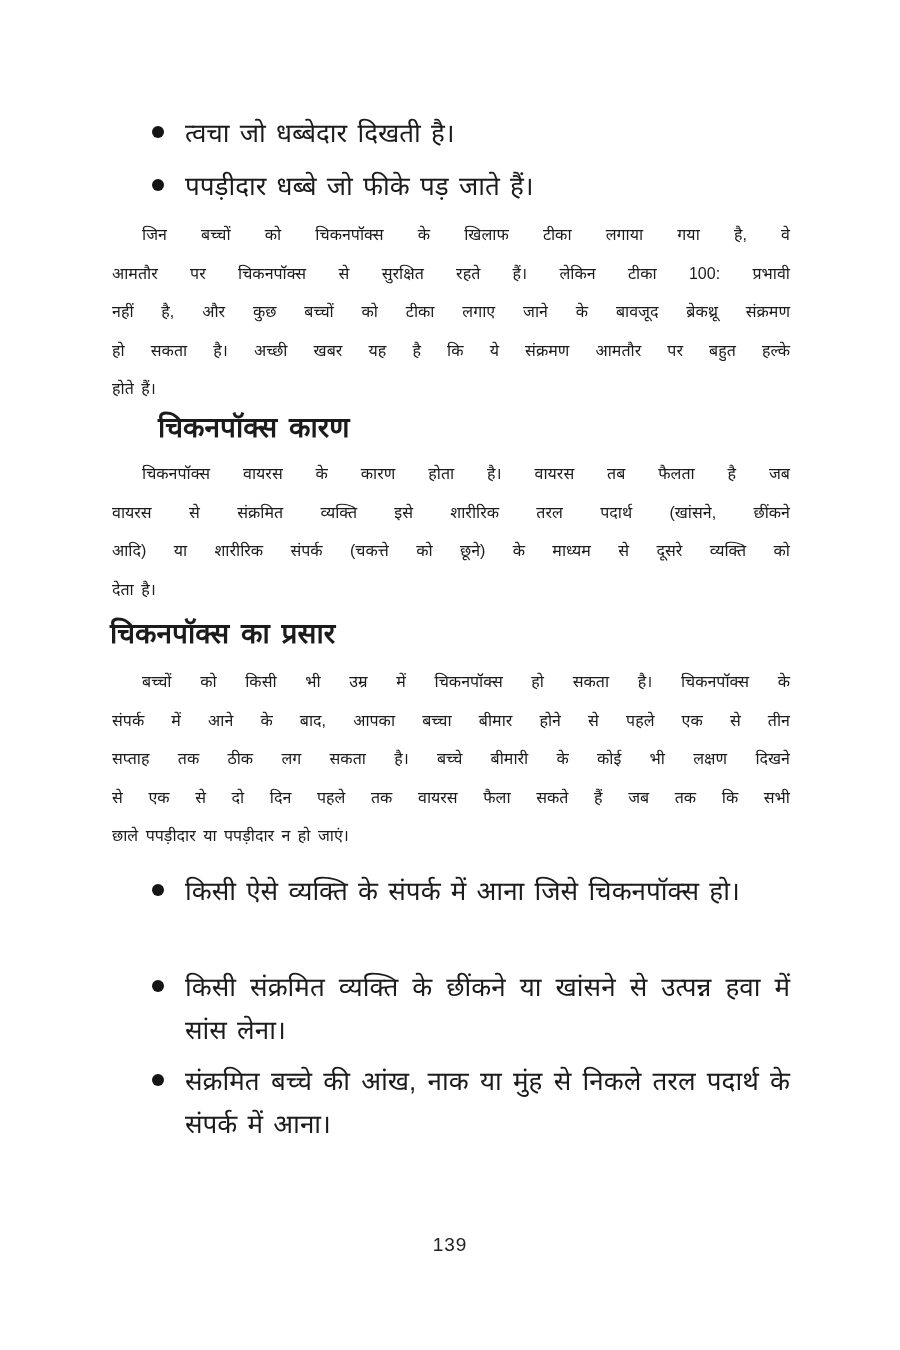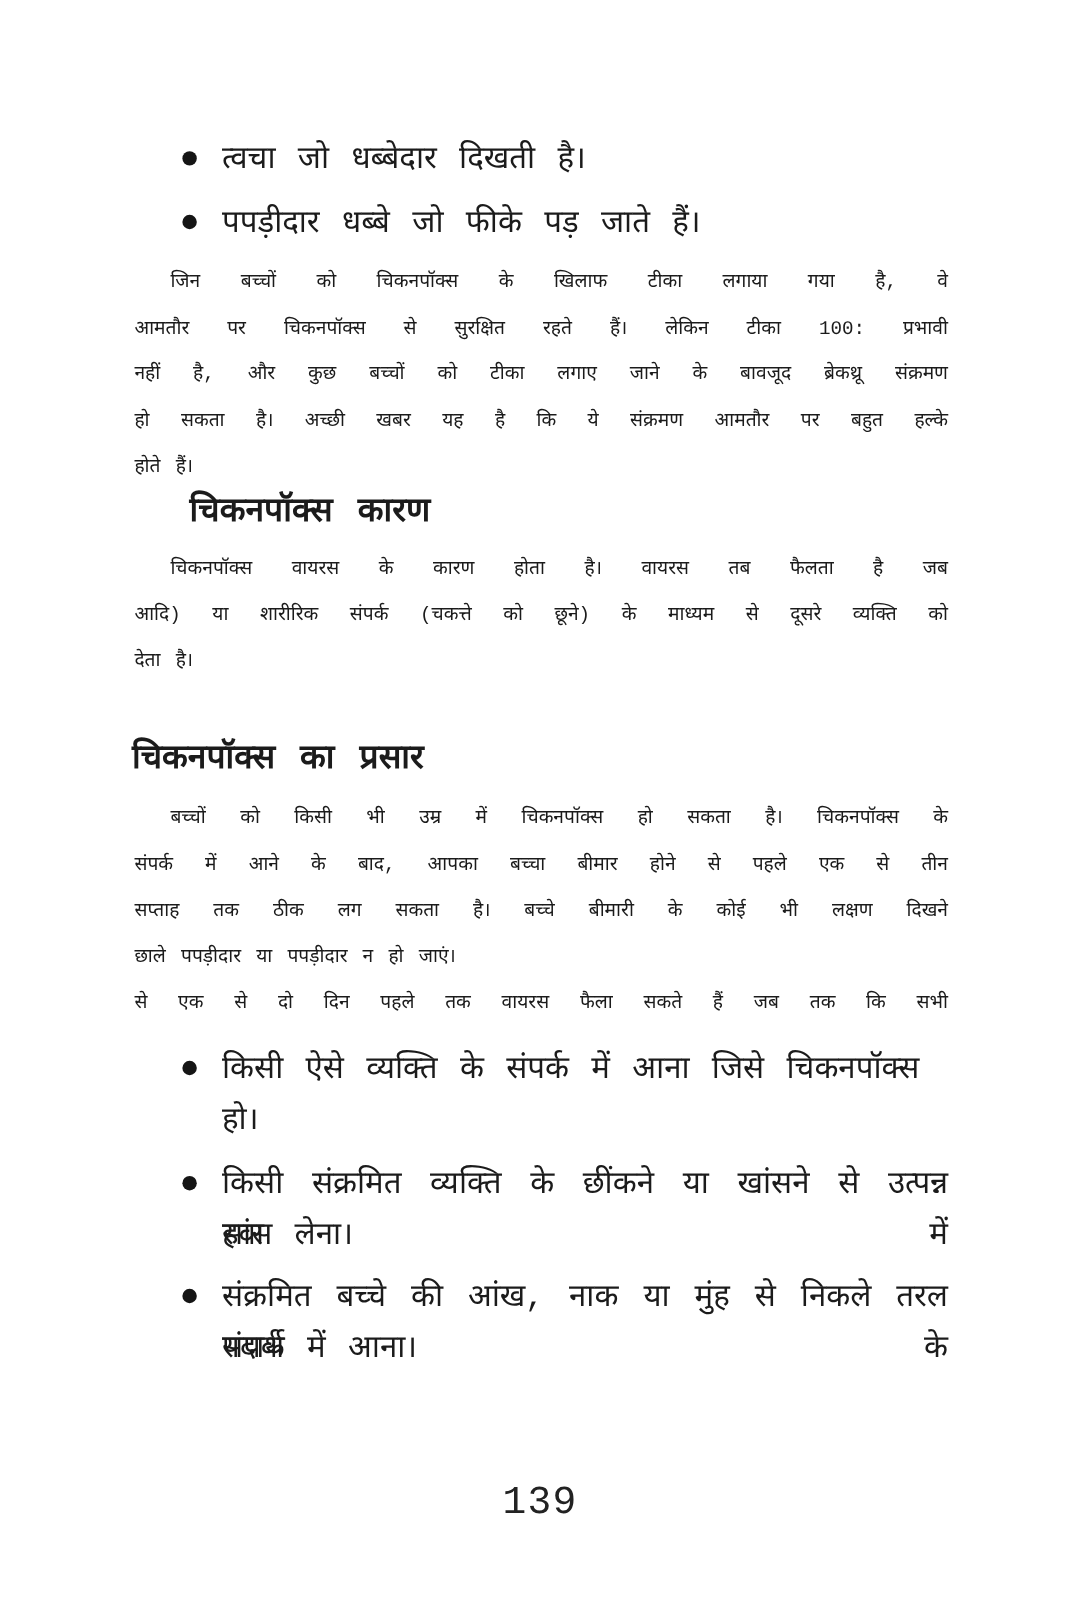--- a/index.html
+++ b/index.html
@@ -5,21 +5,21 @@
   html, body {
     margin: 0;
     padding: 0;
     background: #ffffff;
   }
   .page {
     position: relative;
     width: 900px;
     height: 1350px;
     background: #ffffff;
-    font-family: Liberation Mono, monospace;
+    font-family: Liberation Sans, sans-serif;
     color: #1b1b1b;
     overflow: hidden;
   }
   .block {
     position: absolute;
     left: 112px;
     width: 678px;
     font-size: 16px;
   }
   .line {
@@ -71,21 +71,21 @@
   .bullet-text .line {
     height: 43px;
     line-height: 43px;
   }
   .page-number {
     position: absolute;
     left: 0;
     top: 1234px;
     width: 900px;
     text-align: center;
-    font-size: 33px;
+    font-size: 19px;
     letter-spacing: 1px;
     color: #222222;
   }
 </style>
 </head>
 <body>
 
 <div class="page">
 
   <div class="bullet-item" style="top:112px;">
@@ -105,31 +105,32 @@
     <div class="line jline indent">जिन बच्चों को चिकनपॉक्स के खिलाफ टीका लगाया गया है, वे</div>
     <div class="line jline">आमतौर पर चिकनपॉक्स से सुरक्षित रहते हैं। लेकिन टीका 100: प्रभावी</div>
     <div class="line jline">नहीं है, और कुछ बच्चों को टीका लगाए जाने के बावजूद ब्रेकथ्रू संक्रमण</div>
     <div class="line jline">हो सकता है। अच्छी खबर यह है कि ये संक्रमण आमतौर पर बहुत हल्के</div>
     <div class="line lline">होते हैं।</div>
   </div>
 
   <div class="heading" style="top:408px;margin-left:48px;">चिकनपॉक्स कारण</div>
   <div class="block" style="top:455px;">
     <div class="line jline indent">चिकनपॉक्स वायरस के कारण होता है। वायरस तब फैलता है जब</div>
+    <div class="line jline">वायरस से संक्रमित व्यक्ति इसे शारीरिक तरल पदार्थ (खांसने, छींकने</div>
     <div class="line jline">आदि) या शारीरिक संपर्क (चकत्ते को छूने) के माध्यम से दूसरे व्यक्ति को</div>
     <div class="line lline">देता है।</div>
   </div>
 
   <div class="heading" style="top:614px;">चिकनपॉक्स का प्रसार</div>
   <div class="block" style="top:663px;">
     <div class="line jline indent">बच्चों को किसी भी उम्र में चिकनपॉक्स हो सकता है। चिकनपॉक्स के</div>
     <div class="line jline">संपर्क में आने के बाद, आपका बच्चा बीमार होने से पहले एक से तीन</div>
     <div class="line jline">सप्ताह तक ठीक लग सकता है। बच्चे बीमारी के कोई भी लक्षण दिखने</div>
+    <div class="line jline">से एक से दो दिन पहले तक वायरस फैला सकते हैं जब तक कि सभी</div>
     <div class="line lline">छाले पपड़ीदार या पपड़ीदार न हो जाएं।</div>
-    <div class="line jline">से एक से दो दिन पहले तक वायरस फैला सकते हैं जब तक कि सभी</div>
   </div>
 
 
   <div class="bullet-item" style="top:870px;">
     <span class="bullet-dot"></span>
     <div class="bullet-text">
       <div class="line lline">किसी ऐसे व्यक्ति के संपर्क में आना जिसे चिकनपॉक्स हो।</div>
     </div>
   </div>
 

